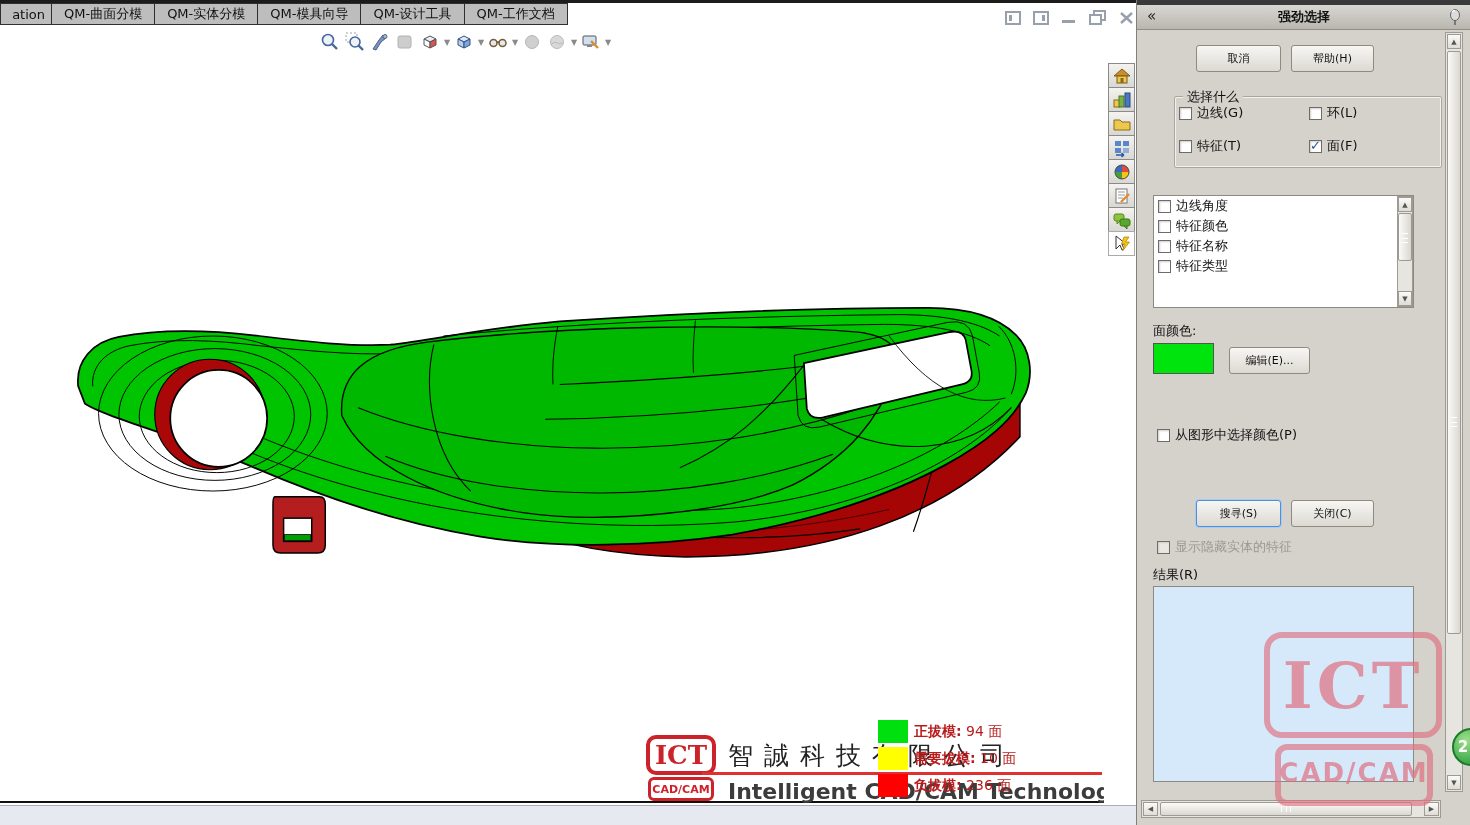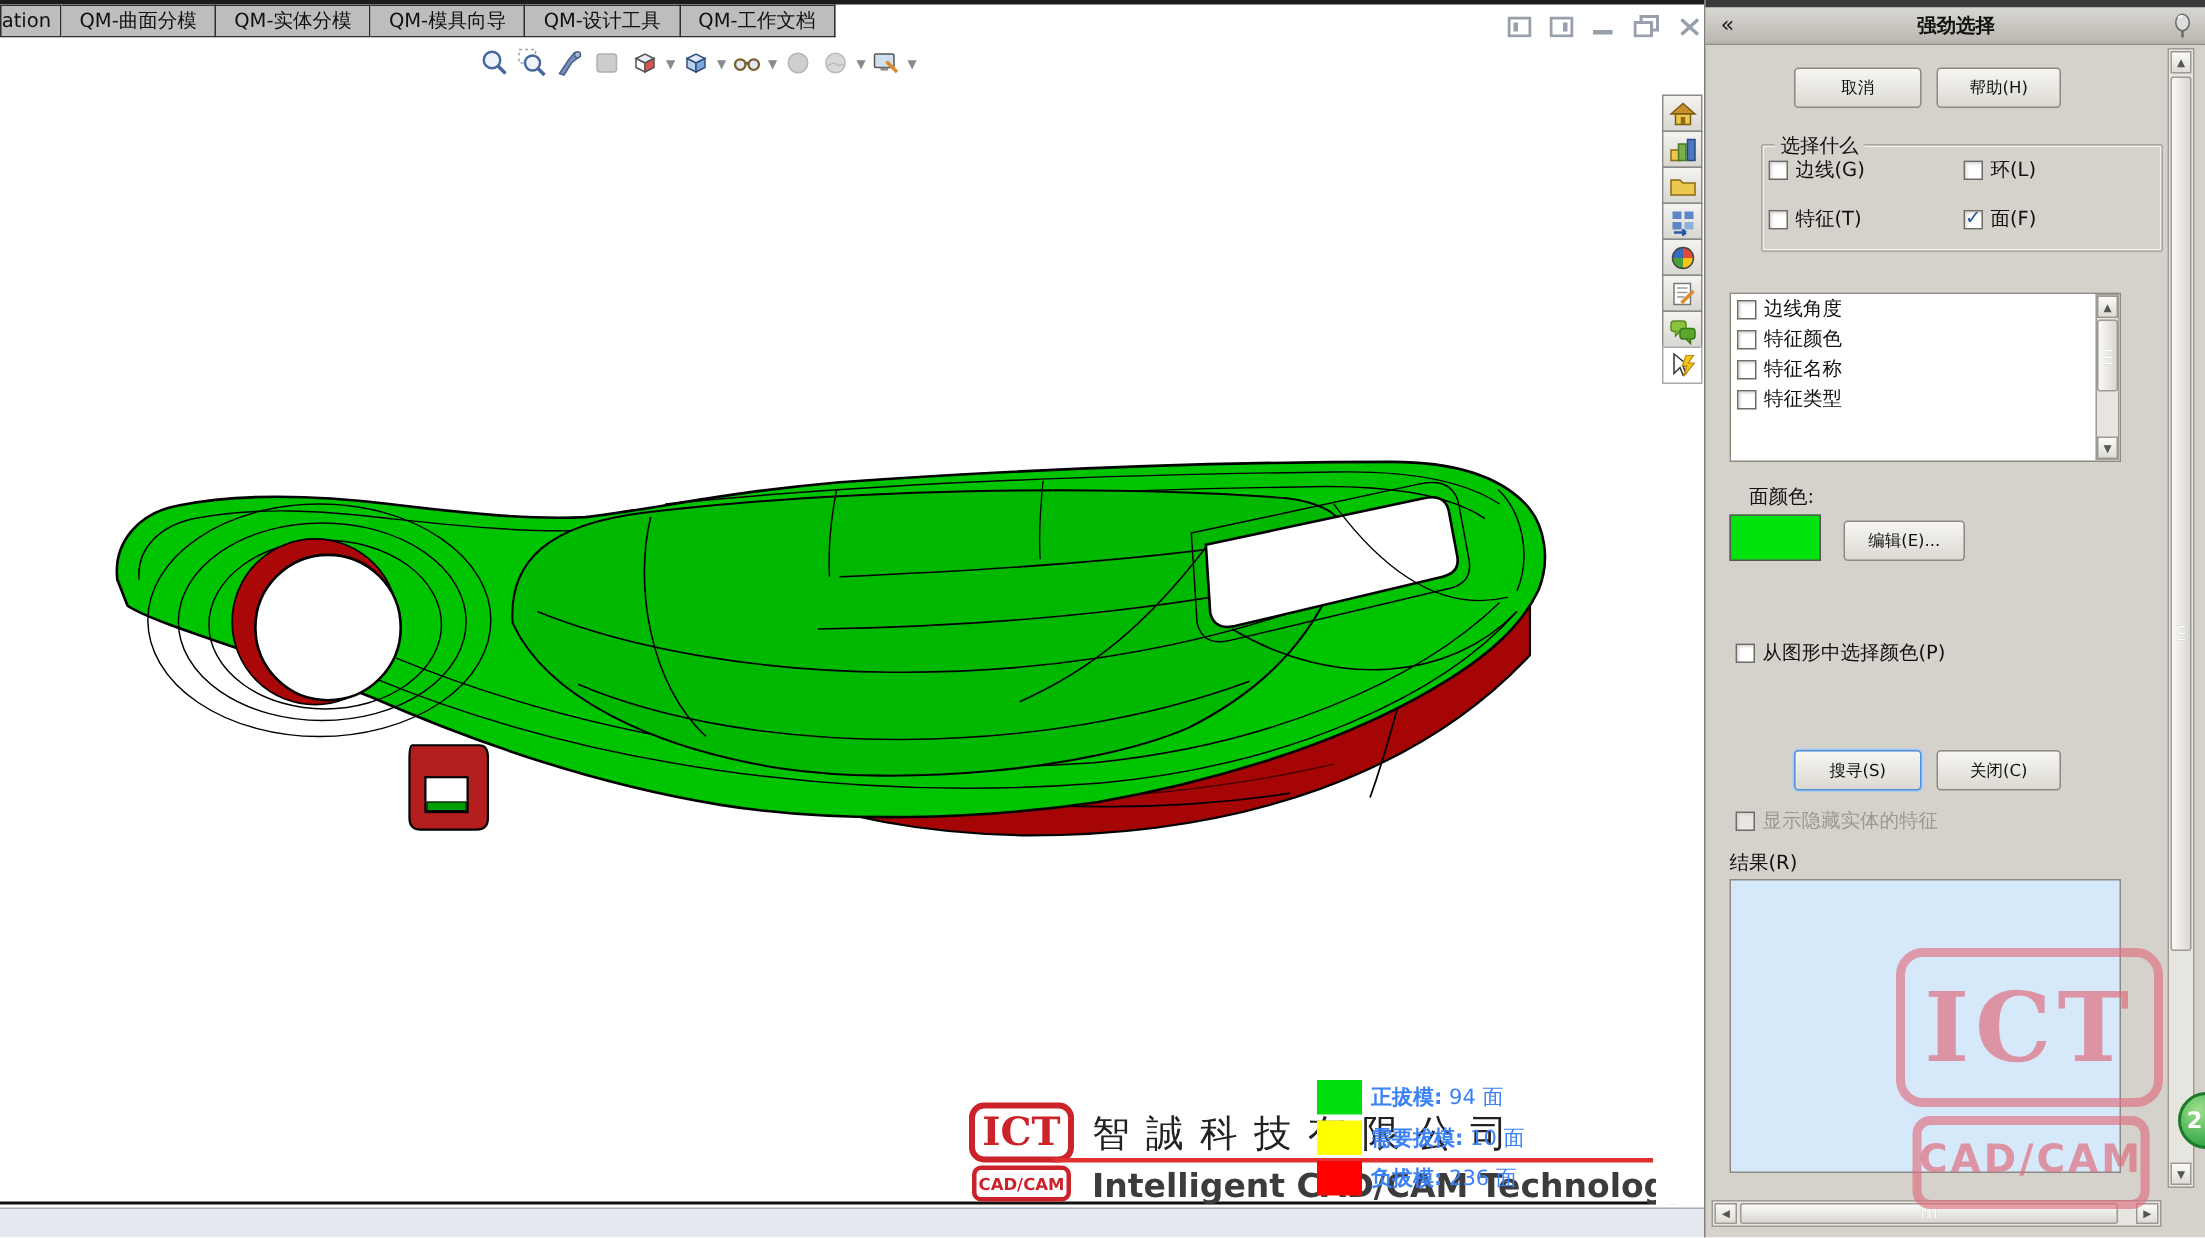--- a/index.html
+++ b/index.html
@@ -6,21 +6,21 @@
   html,body { width:1470px; height:825px; overflow:hidden; background:#fff;
     font-family:"DejaVu Sans","Liberation Sans",sans-serif; }
   .app { position:relative; width:1470px; height:825px; background:#fff; }
 
   
   .top-strip { position:absolute; left:0; top:0; width:1470px; height:3px; background:#1c1c1c; }
   .tabbar { position:absolute; left:0; top:3px; height:22px; display:flex; align-items:stretch; background:#fff; }
   .tab { display:flex; align-items:center; justify-content:center; padding:0 12px;
     background:#bdbdbd; border:1px solid #2f2f2f; border-left-width:0; font-size:13px; color:#111;
     white-space:nowrap; }
-  .tab.first { width:41px; padding:0 6px 0 0; justify-content:flex-end; overflow:hidden; border-left-width:1px; }
+  .tab.first { width:52px; padding:0 6px 0 0; justify-content:flex-end; overflow:hidden; border-left-width:1px; }
 
   
   .win-controls { position:absolute; left:1005px; top:10px; display:flex; gap:12px; align-items:center; }
   .win-controls svg { display:block; }
 
   
   .viewport { position:absolute; left:0; top:25px; width:1104px; height:778px; background:#fff;
     border-bottom:2px solid #101010; }
   .hud-toolbar { position:absolute; left:318px; top:6px; display:flex; align-items:center; gap:1px; }
   .hud-btn { width:24px; height:22px; display:flex; align-items:center; justify-content:center; }
@@ -101,21 +101,21 @@
     border-radius:6px; display:flex; align-items:center; justify-content:center; font-weight:bold; font-size:11px;
     color:#cc2229; background:#fff; }
   .company-cn { position:absolute; left:82px; top:4px; font-family:"DejaVu Serif","Liberation Serif",serif;
     font-size:25px; color:#222; letter-spacing:11px; white-space:nowrap; }
   .red-line { position:absolute; left:56px; top:37px; width:400px; height:3px; background:#e03030; }
   .company-en { position:absolute; left:82px; top:44px; font-weight:bold; font-size:22px; color:#3c3c3c; white-space:nowrap; }
 
   .legend { position:absolute; left:878px; top:695px; z-index:3; }
   .legend-row { position:absolute; display:flex; align-items:center; gap:6px; }
   .legend-sw { width:30px; height:23px; flex:none; }
-  .legend-txt { font-size:14px; color:#3b82f6; white-space:nowrap; }
+  .legend-txt { font-size:14px; color:#b91c1c; white-space:nowrap; }
 
   .statusbar { position:absolute; left:0; top:805px; width:1136px; height:20px; background:#e6e9ef; border-top:1px solid #a9aeb8; }
 </style>
 </head>
 <body>
 
 <div class="app">
 
   <div class="top-strip"></div>
 
@@ -426,21 +426,21 @@
             <div class="grip-v" style="top:19px;">
               <i></i>
               <i></i>
               <i></i>
             </div>
           </div>
         <div class="sb-arrow" style="left:0;bottom:0;width:14px;height:15px;">▼</div>
       </div>
     </div>
 
-    <span class="plain-label" style="left:16px;top:322px;margin-left:13px;">面颜色:</span>
+    <span class="plain-label" style="left:16px;top:322px;">面颜色:</span>
     <div class="swatch" style="left: 16px; top: 343px; width: 61px; height: 31px; background: rgb(0, 228, 14);"></div>
     <div class="btn" style="left:92px;top:347px;width:81px;height:27px;">编辑(E)...</div>
 
     <div class="cb-row" style="left:20px;top:426px;">
       <span class="cb"></span>
         <span class="lbl">从图形中选择颜色(P)</span>
     </div>
 
     <div class="btn primary" style="left:59px;top:500px;width:85px;height:27px;">搜寻(S)</div>
     <div class="btn" style="left:154px;top:500px;width:83px;height:27px;">关闭(C)</div>

